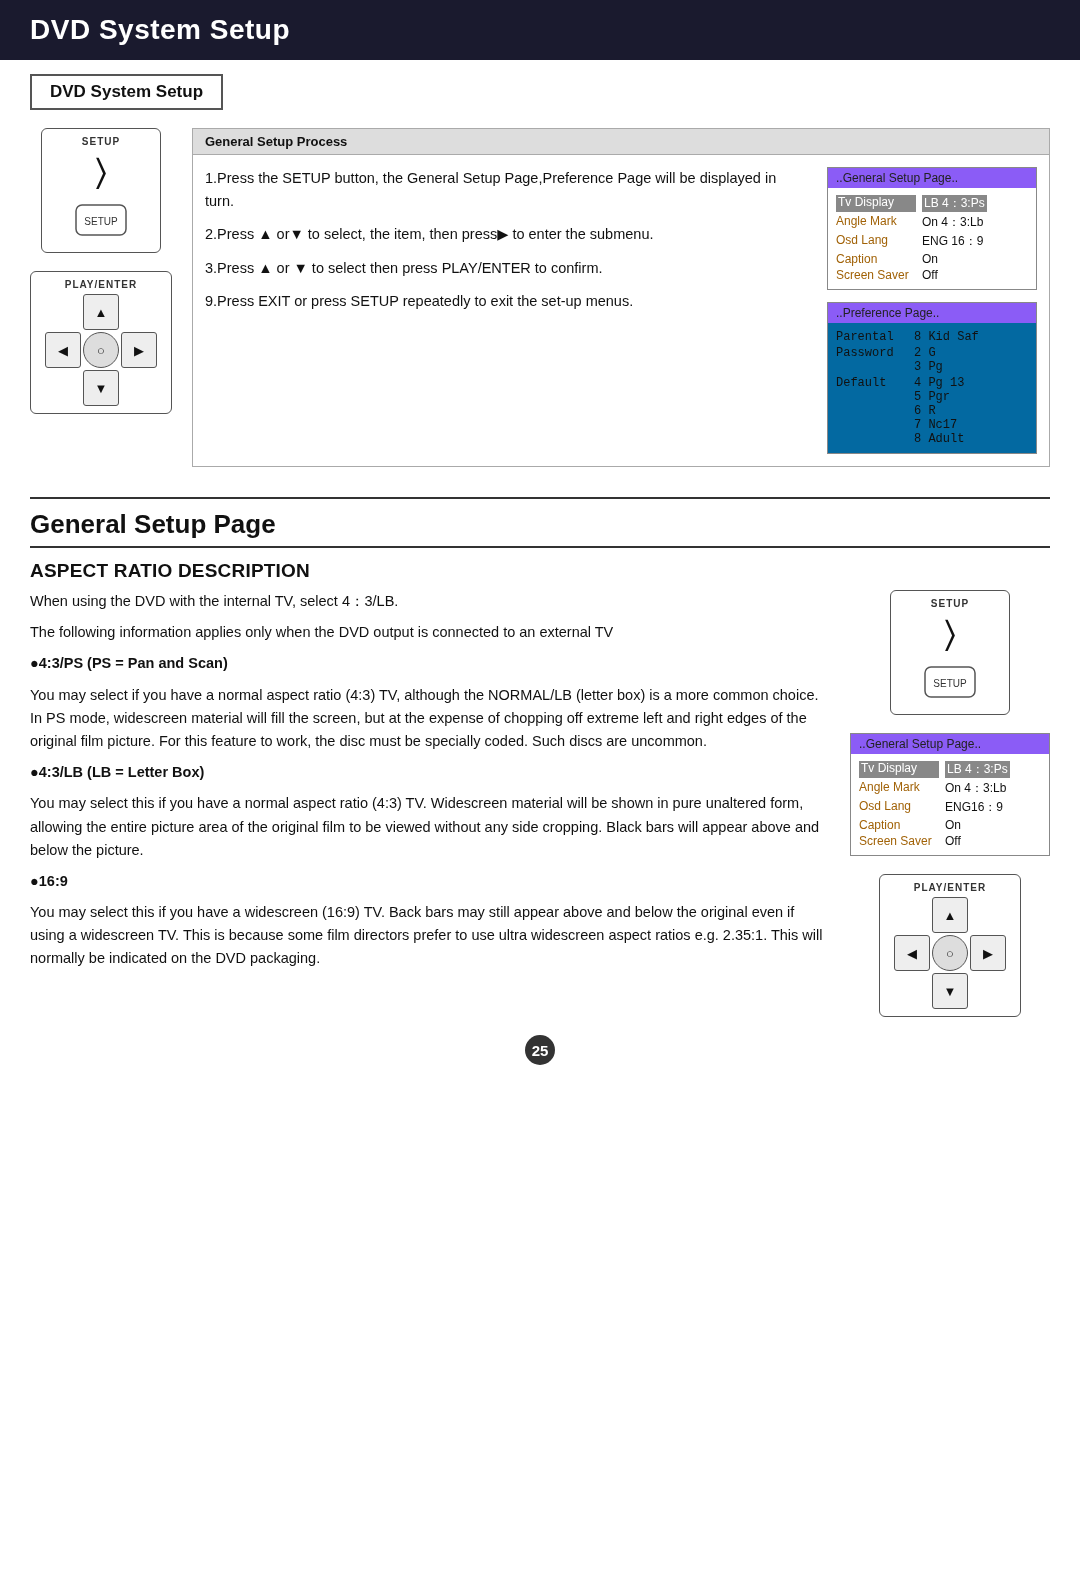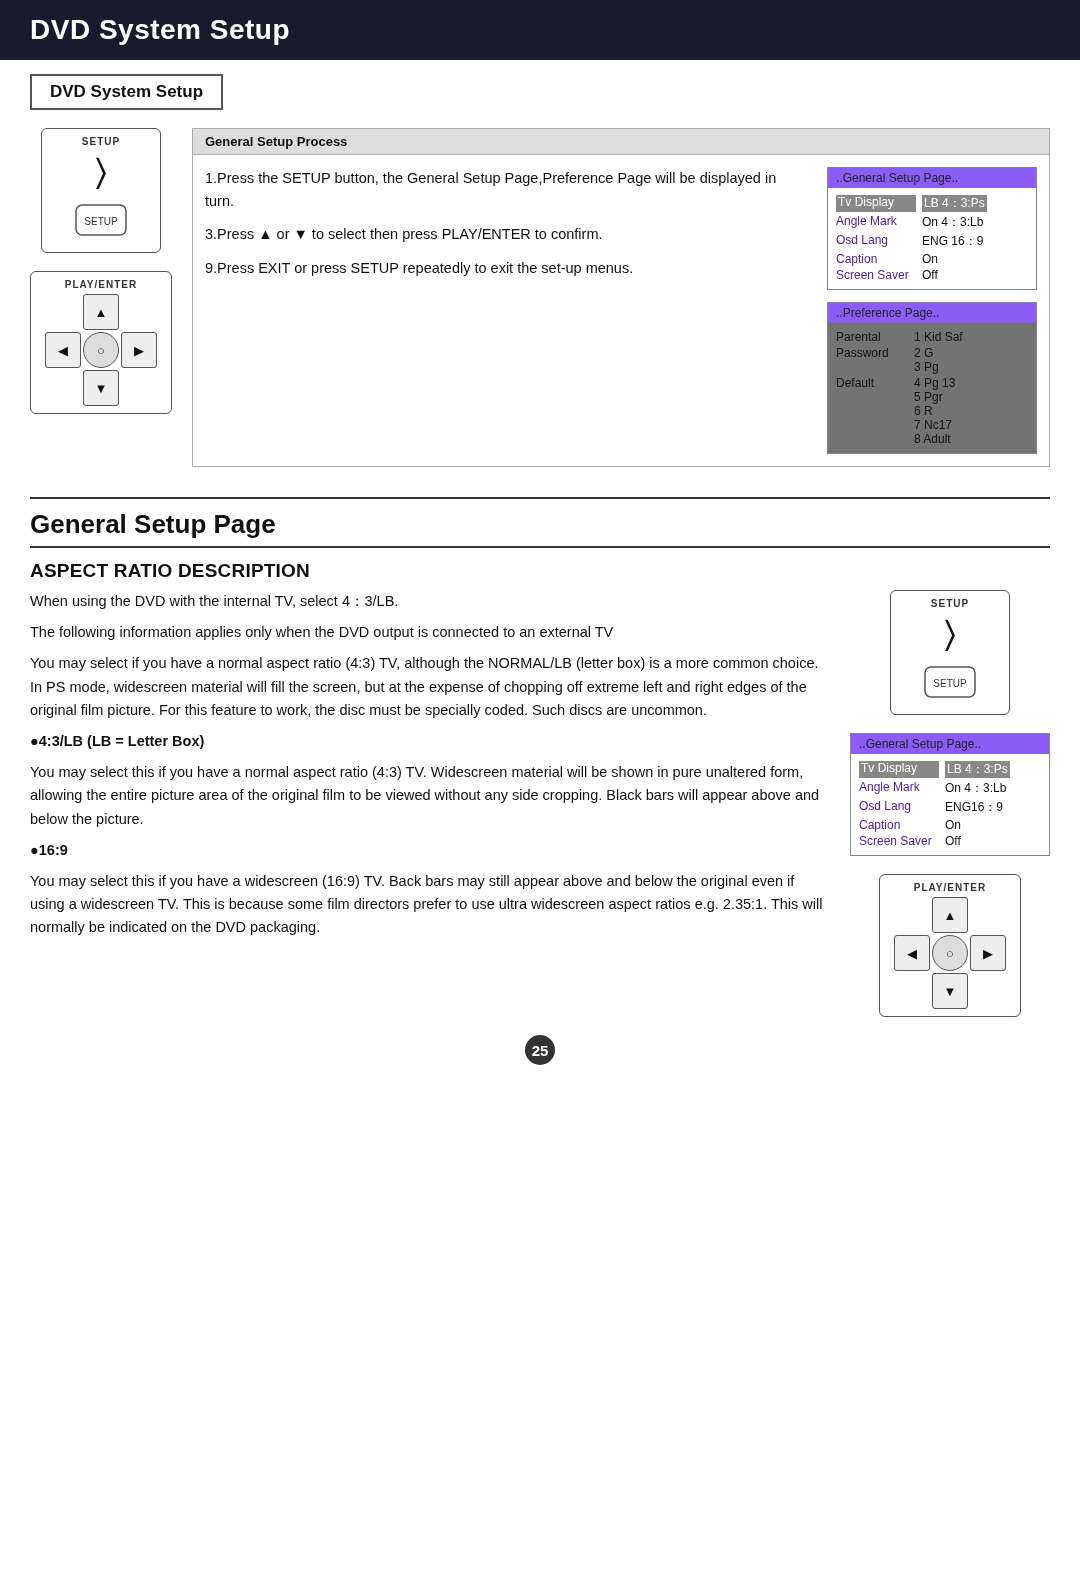--- a/index.html
+++ b/index.html
@@ -133,21 +133,21 @@
       font-size: 12px;
       background: #fff;
     }
     .screen-row {
       display: flex;
       gap: 6px;
       padding: 1px 0;
     }
     .screen-row-label {
       min-width: 80px;
-      color: #4c1d95;
+      color: #a16207;
     }
     .screen-row-value {
       color: #111;
     }
     .screen-row-highlighted {
       background: #888;
       color: #fff;
       padding: 0 2px;
     }
     .divider {
@@ -207,21 +207,22 @@
       height: 30px;
       border-radius: 50%;
       background: #333;
       color: #fff;
       font-size: 15px;
       font-weight: bold;
     }
     .pref-panel-body {
       padding: 6px 8px;
       font-size: 12px;
-      background: #737373;
+      background: #0369a1;
+      font-family: Liberation Mono, monospace;
     }
     .pref-row {
       display: flex;
       gap: 8px;
       padding: 1px 0;
     }
     .pref-label { min-width: 70px; }
     .pref-values { display: flex; flex-direction: column; }
     .screen2-row-highlighted {
       background: #888;
@@ -272,20 +273,21 @@
       </div>
     </div>
 
     <div class="right-content">
 
       <div class="process-box">
         <div class="process-box-title">General Setup Process</div>
         <div class="process-body">
           <div class="process-text">
             <p>1.Press the SETUP button, the General Setup Page,Preference Page  will be displayed in turn.</p>
+            <p>2.Press ▲ or▼  to select, the item, then press▶ to enter the submenu.</p>
             <p>3.Press ▲ or ▼  to select then press PLAY/ENTER to confirm.</p>
             <p>9.Press EXIT or press SETUP repeatedly to exit the set-up menus.</p>
           </div>
 
           <div class="screen-panels">
 
             <div class="screen-panel">
               <div class="screen-panel-title">..General Setup Page..</div>
               <div class="screen-panel-body">
                 <div class="screen-row">
@@ -310,21 +312,21 @@
                 </div>
               </div>
             </div>
 
             <div class="screen-panel">
               <div class="screen-panel-title">..Preference Page..</div>
               <div class="pref-panel-body">
                 <div class="pref-row">
                   <span class="pref-label">Parental</span>
                   <div class="pref-values">
-                    <span>1 Kid Saf</span>
+                    <span>8 Kid Saf</span>
                   </div>
                 </div>
                 <div class="pref-row">
                   <span class="pref-label">Password</span>
                   <div class="pref-values">
                     <span>2 G</span>
                     <span>3 Pg</span>
                   </div>
                 </div>
                 <div class="pref-row">
@@ -351,20 +353,21 @@
   <hr class="divider" style="margin-top:2px;">
 
   
   <div class="aspect-ratio-heading">ASPECT RATIO DESCRIPTION</div>
 
   
   <div class="bottom-section">
     <div class="bottom-text">
       <p>When using the DVD with the internal TV, select 4：3/LB.</p>
       <p>The following information applies only when the DVD output is connected to an external TV</p>
+      <p><span class="bullet">●4:3/PS (PS = Pan and Scan)</span></p>
       <p>You may select if you have a normal aspect ratio (4:3) TV, although the NORMAL/LB (letter box) is a more common choice. In PS mode, widescreen material will fill the screen, but at the expense of chopping off extreme left and right edges of the original film picture. For this feature to work, the disc must be specially coded. Such discs are uncommon.</p>
       <p><span class="bullet">●4:3/LB (LB = Letter Box)</span></p>
       <p>You may select this if you have a normal aspect ratio (4:3) TV. Widescreen material will be shown in pure unaltered form, allowing the entire picture area of the original film to be viewed without any side cropping. Black bars will appear above and below the picture.</p>
       <p><span class="bullet">●16:9</span></p>
       <p>You may select this if you have a widescreen (16:9) TV. Back bars may still appear above and below the original even if using a widescreen TV. This is because some film directors prefer to use ultra widescreen aspect ratios e.g. 2.35:1. This will normally be indicated on the DVD packaging.</p>
     </div>
 
     <div class="bottom-right">
 
       <div class="diagram-box">

